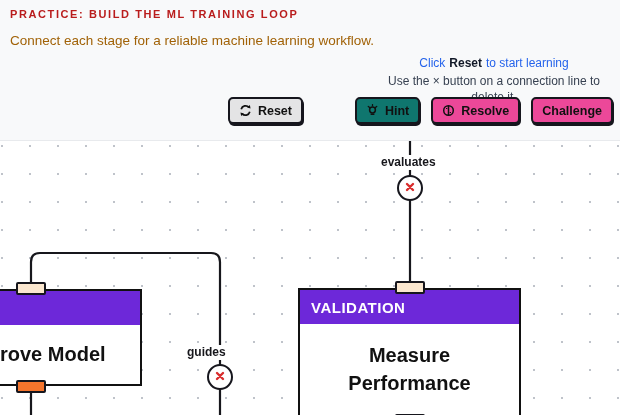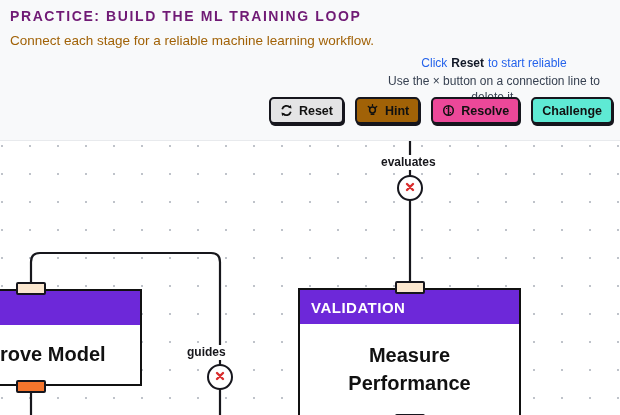--- a/index.html
+++ b/index.html
@@ -5,22 +5,22 @@
   html,body{margin:0;padding:0;}
   body{
     width:620px;height:415px;position:relative;overflow:hidden;
     background:#f8f9fa;
     font-family:"Liberation Sans",sans-serif;
     -webkit-font-smoothing:antialiased;
   }
   
   .page-title{
     position:absolute;left:10px;top:8px;
-    font-size:14px;font-weight:bold;letter-spacing:1.6px;
-    color:#701a75;
+    font-size:11px;font-weight:bold;letter-spacing:1.6px;
+    color:#b91c1c;
   }
   .page-subtitle{
     position:absolute;left:10px;top:33px;
     font-size:13.5px;color:#a16207;
   }
   .instructions{
     position:absolute;top:55px;right:10px;width:232px;
     text-align:center;line-height:16px;
   }
   .instr-line1{font-size:12px;color:#2563eb;margin-bottom:2px;}
@@ -34,23 +34,23 @@
   }
   .tbtn{
     height:27px;display:flex;align-items:center;gap:6px;
     padding:0 9px;border:2px solid #16161d;border-radius:5px;
     font-family:"Liberation Sans",sans-serif;
     font-size:12.5px;font-weight:bold;color:#111;
     box-shadow:1px 2px 0 #16161d;cursor:pointer;
   }
   .tbtn svg{display:block;}
   .tbtn.reset{background:#e4e4e5;}
-  .tbtn.hint{background:#a16207;}
+  .tbtn.hint{background:#0f766e;margin-left:41px;}
   .tbtn.resolve{background:#ec4899;}
-  .tbtn.challenge{background:#5eead4;}
+  .tbtn.challenge{background:#ec4899;}
   
   .canvas{
     position:absolute;left:0;top:140px;width:620px;height:275px;
     background-color:#ffffff;
     background-image:radial-gradient(circle,#bfc3ca 1.1px,transparent 1.5px);
     background-size:28px 28px;background-position:-12px -9px;
     border-top:1px solid #e8eaed;
   }
   .edges{position:absolute;left:0;top:0;width:620px;height:275px;}
   .edges path{fill:none;stroke:#17171c;stroke-width:2.2px;}
@@ -86,21 +86,21 @@
     display:flex;align-items:center;justify-content:center;cursor:pointer;
   }
 </style>
 </head>
 <body>
 
 <div class="page-title">PRACTICE: BUILD THE ML TRAINING LOOP</div>
 <div class="page-subtitle">Connect each stage for a reliable machine learning workflow.</div>
 
 <div class="instructions">
-  <div class="instr-line1"><span>Click</span><span class="kw">Reset</span><span>to start reliable</span></div>
+  <div class="instr-line1"><span>Click</span><span class="kw">Reset</span><span>to start learning</span></div>
   <div class="instr-line2">Use the × button on a connection line to delete it.</div>
 </div>
 
 <div class="toolbar">
   <button class="tbtn reset">
     <span>
       <svg width="13" height="13" viewBox="0 0 13 13">
         <path d="M2.2 5.2 A4.5 4.5 0 0 1 10 3.4" fill="none" stroke="#111" stroke-width="1.7"></path>
         <polygon points="10.9,0.9 11.5,4.6 8.2,3.6" fill="#111"></polygon>
         <path d="M10.8 7.8 A4.5 4.5 0 0 1 3 9.6" fill="none" stroke="#111" stroke-width="1.7"></path>

